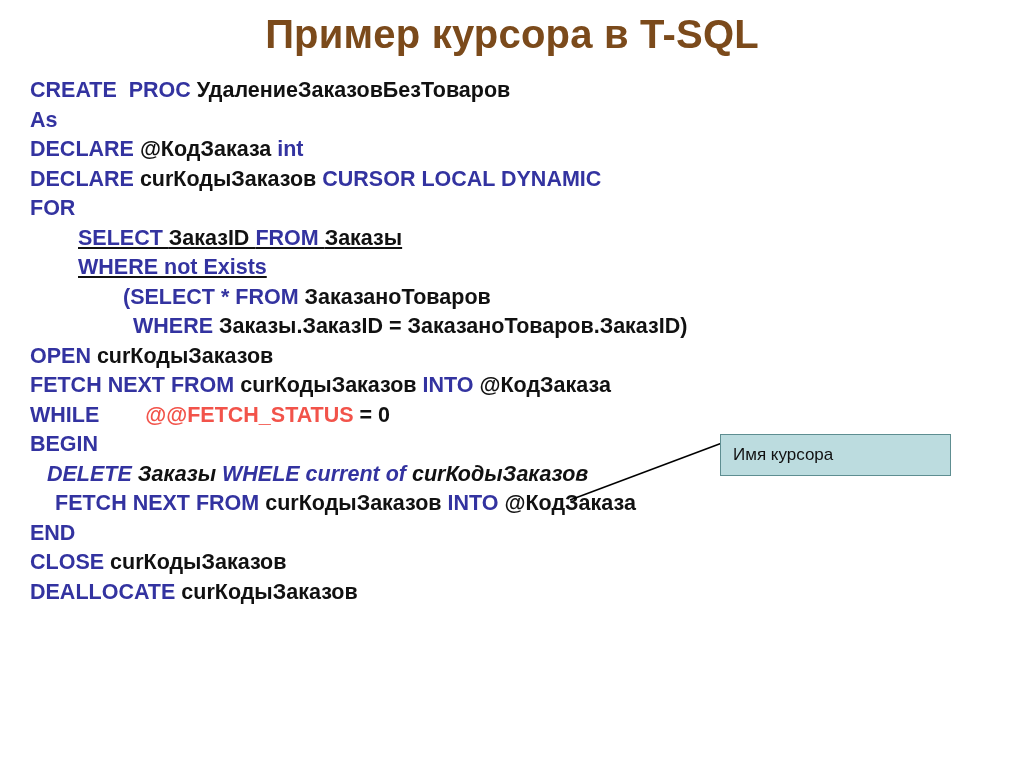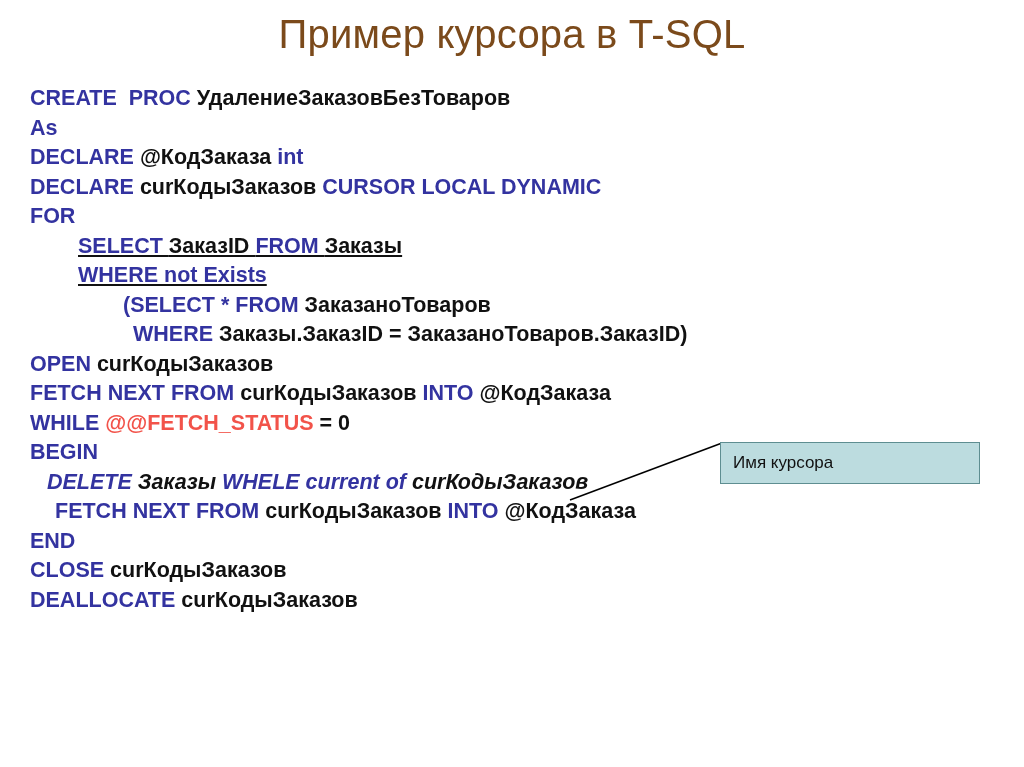--- a/index.html
+++ b/index.html
@@ -23,70 +23,69 @@
 
   
   #slide-title {
     position: absolute;
     left: 0;
     top: 8px;
     width: 1024px;
     text-align: center;
     font-family: "Liberation Sans", sans-serif;
     font-size: 40px;
-    font-weight: 400;
+    font-weight: 700;
     line-height: 52px;
     color: #7B4A1B;
     letter-spacing: 0.2px;
     white-space: pre;
   }
 
   
   #code-block {
     position: absolute;
     left: 30px;
-    top: 84px;
+    top: 76px;
     width: 960px;
     font-family: "Liberation Sans", sans-serif;
     font-size: 21.5px;
     font-weight: bold;
     line-height: 29.5px;
     color: #111111;
     white-space: pre;
   }
   .code-line {
     height: 29.5px;
     white-space: pre;
   }
   .kw   { color: #3333A0; }
   .id   { color: #111111; }
-  .sys  { color: #F2534A; }
+  .sys  { color: #F2534A; margin-left: 40px; }
 
   
   .ind0 { padding-left: 0px; }
   .ind1 { padding-left: 48px; text-decoration: underline; }
   .ind2 { padding-left: 93px; }
   .ind3 { padding-left: 103px; }
   .ind4 { padding-left: 17px; font-style: italic; }
   .ind5 { padding-left: 25px; }
 
   
   #callout-box {
     position: absolute;
     left: 720px;
     top: 434px;
-    width: 260px;
+    width: 231px;
     height: 42px;
     box-sizing: border-box;
     background: #BCDCDF;
     border: 1px solid #5E8E91;
     display: flex;
     align-items: center;
     padding-left: 12px;
-    margin-top: 8px;
   }
   #callout-label {
     font-family: "Liberation Sans", sans-serif;
     font-size: 17px;
     font-weight: 400;
     color: #111111;
     white-space: pre;
   }
   #callout-leader {
     position: absolute;

